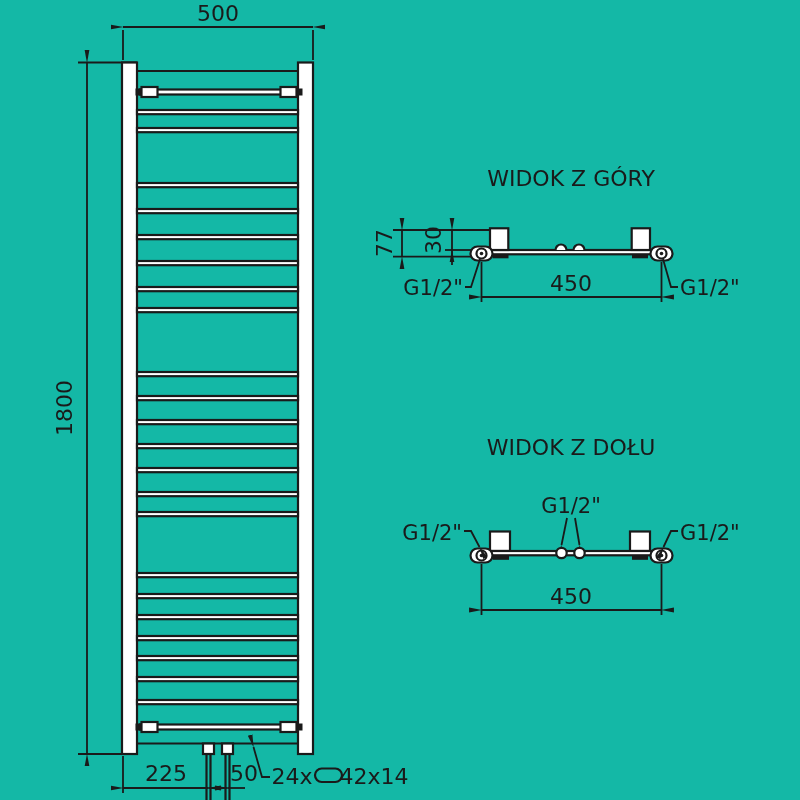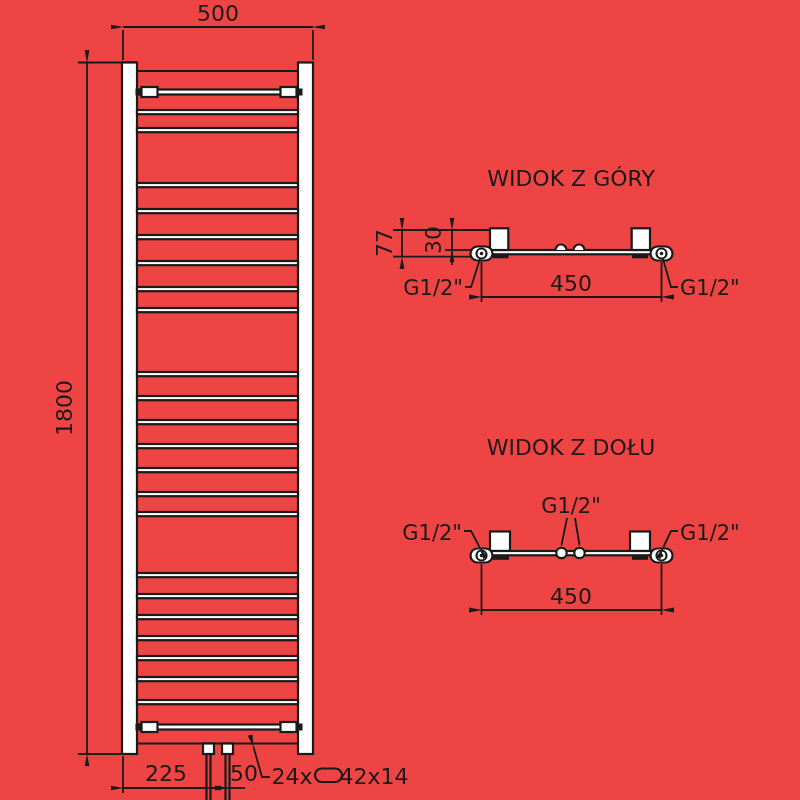--- a/index.html
+++ b/index.html
@@ -1,16 +1,16 @@
 <!DOCTYPE html>
 <html><head>
 <meta charset="utf-8">
 <style>
   html,body{margin:0;padding:0;background:#ffffff;}
-  .stage{width:800px;height:800px;background:#ef4444;position:relative;font-family:"DejaVu Sans",sans-serif;}
+  .stage{width:800px;height:800px;background:#14b8a6;position:relative;font-family:"DejaVu Sans",sans-serif;}
   svg{display:block;}
   .obj{stroke:#1a1a1a;stroke-width:2.2;fill:none;}
   .objw{stroke:#1a1a1a;stroke-width:2.2;fill:#ffffff;}
   .fill{fill:#1a1a1a;stroke:none;}
   .dim{stroke:#1a1a1a;stroke-width:1.8;fill:none;}
   .txt{fill:#1a1a1a;font-size:22px;font-family:"DejaVu Sans",sans-serif;}
   .ttl{fill:#1a1a1a;font-size:22px;font-family:"DejaVu Sans",sans-serif;}
   .g12{fill:#1a1a1a;font-size:21px;font-family:"DejaVu Sans",sans-serif;}
   .mid{text-anchor:middle;}
   .end{text-anchor:end;}

